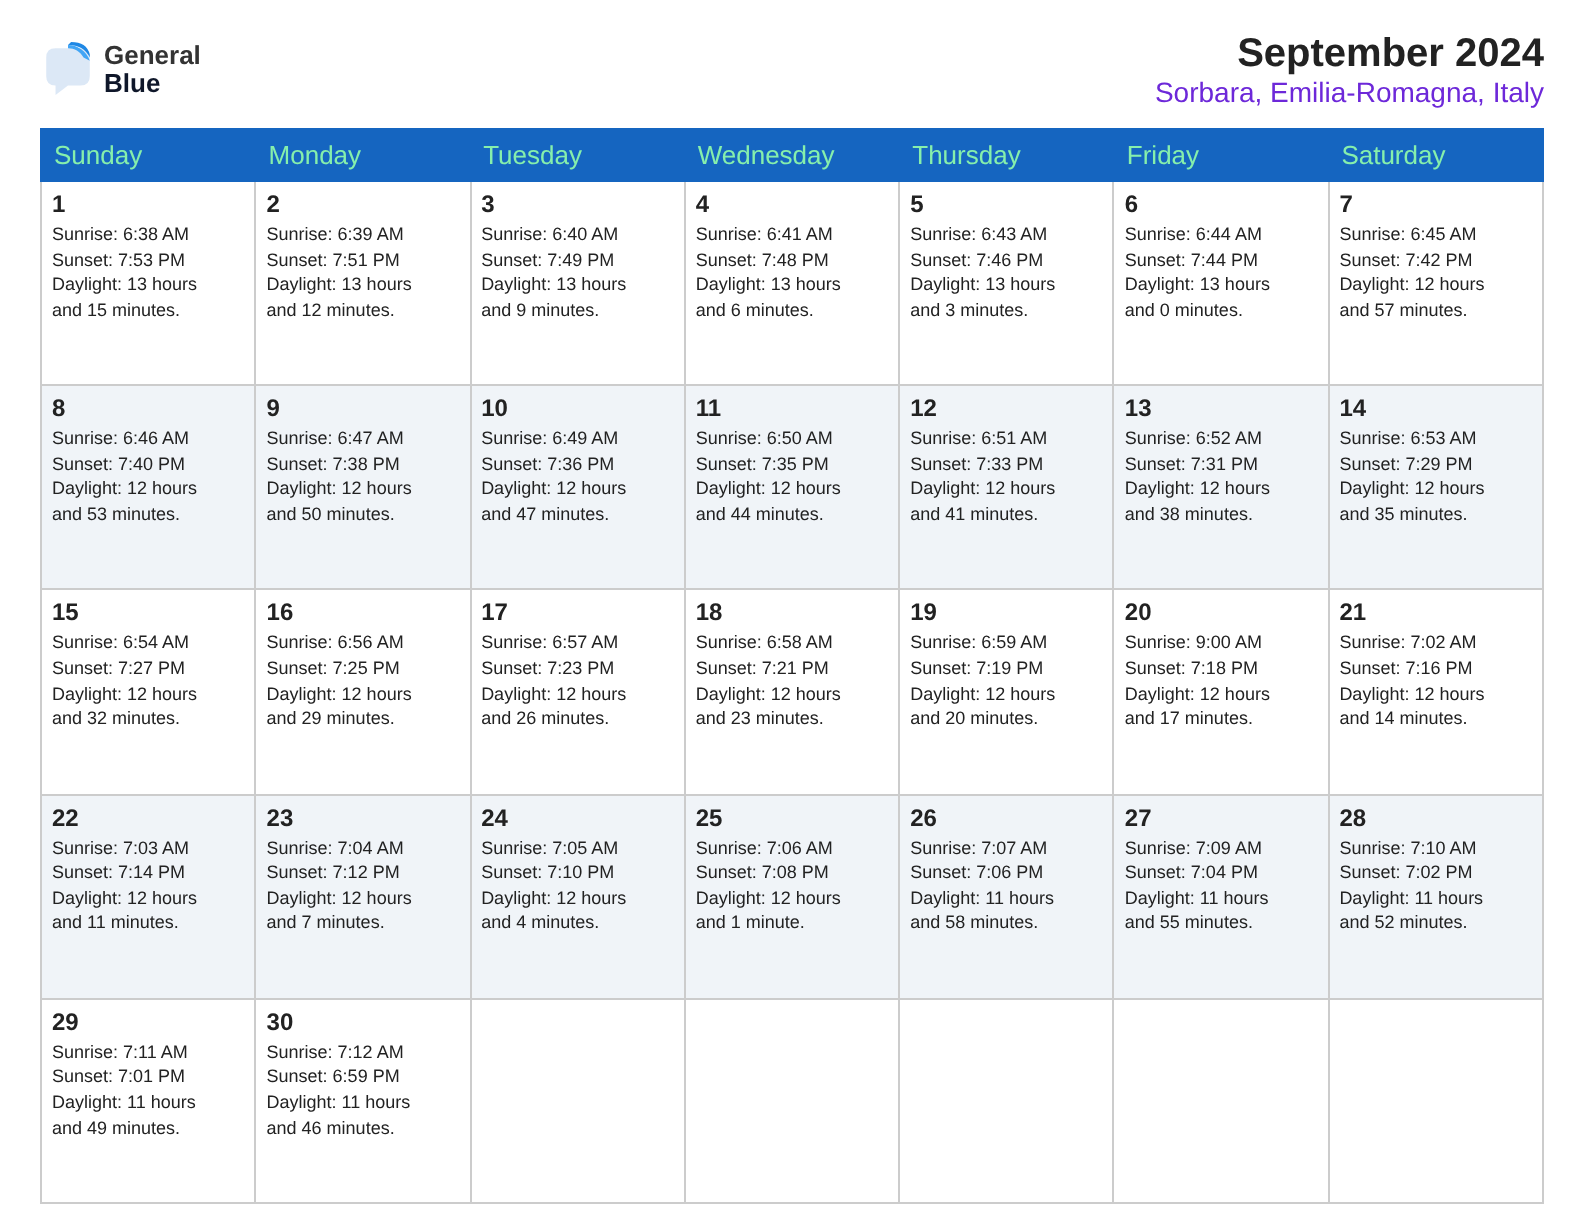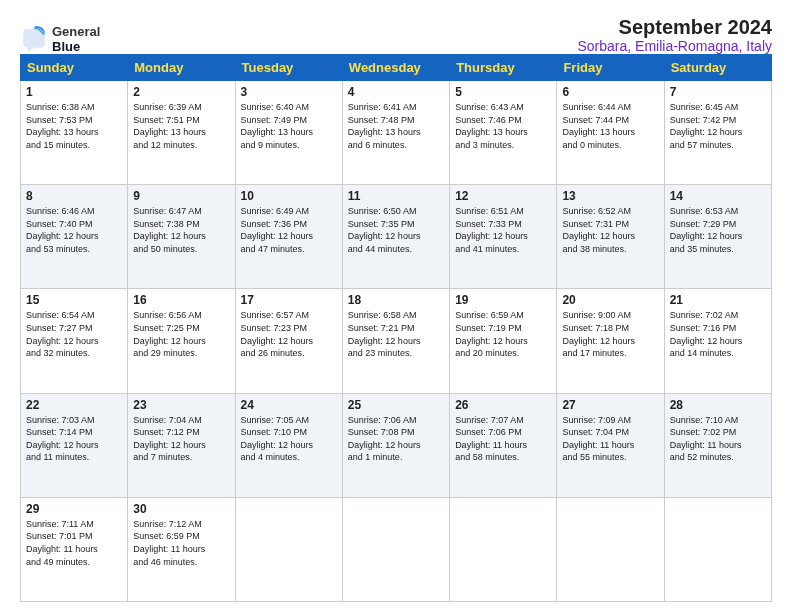--- a/index.html
+++ b/index.html
@@ -13,21 +13,22 @@
     .page {
       width: 792px;
       height: 612px;
       padding: 16px 20px 10px 20px;
       display: flex;
       flex-direction: column;
     }
     .header {
       display: flex;
       justify-content: space-between;
-      align-items: flex-end;
+      align-items: center;
+      margin-bottom: 10px;
     }
     .logo {
       display: flex;
       align-items: center;
     }
     .logo-text {
       display: flex;
       flex-direction: column;
       font-size: 13px;
       font-weight: bold;
@@ -55,25 +56,25 @@
       font-size: 14px;
       color: #6d28d9;
     }
     .calendar-table {
       width: 100%;
       border-collapse: collapse;
       flex: 1;
     }
     .calendar-table th {
       background-color: #1565c0;
-      color: #fde047;
+      color: #86efac;
       text-align: left;
       padding: 5px 6px;
       font-size: 13px;
-      font-weight: bold;
+      font-weight: normal;
       border: 1px solid #1565c0;
     }
     .calendar-table td {
       border: 1px solid #ccc;
       vertical-align: top;
       padding: 4px 5px;
       font-size: 9.5px;
       color: #222;
       width: calc(100% / 7);
       height: 78px;

